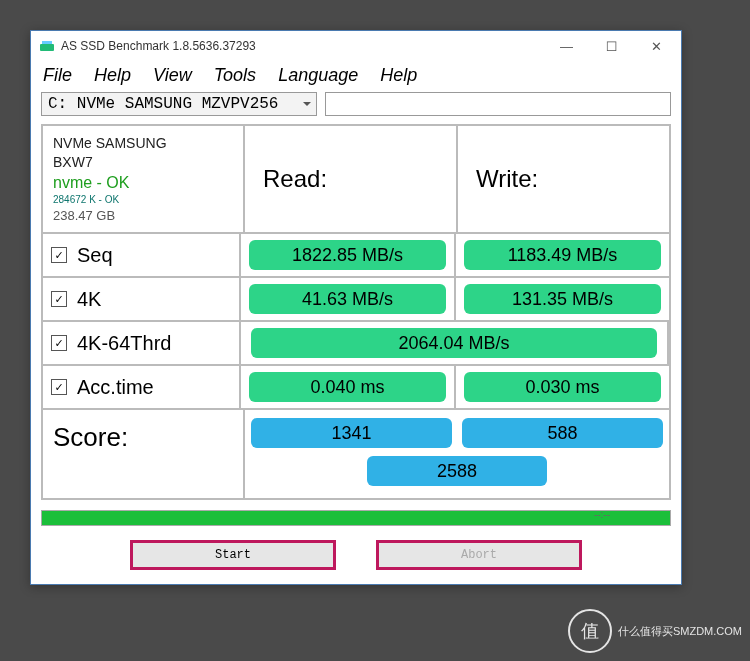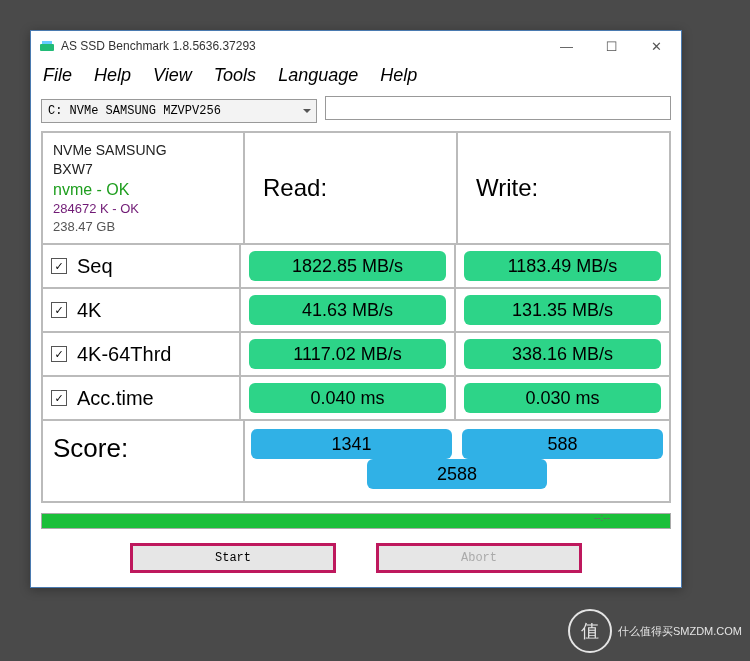--- a/index.html
+++ b/index.html
@@ -65,24 +65,23 @@
   padding: 0 10px 8px 10px;
   align-items: center;
 }
 .dropdown {
   height: 22px;
   border: 1px solid #999;
   background: #f3f3f3;
   display: flex;
   align-items: center;
   padding: 0 18px 0 6px;
-  font-size: 12px;
+  font-size: 16px;
   font-family: "Courier New", monospace;
   position: relative;
-  margin-top: 7px;
 }
 .dropdown::after {
   content: "";
   position: absolute;
   right: 5px;
   top: 50%;
   transform: translateY(-50%);
   border: 4px solid transparent;
   border-top-color: #555;
   margin-top: 2px;
@@ -127,21 +126,21 @@
 .info-row .cell-left {
   flex-direction: column;
   align-items: flex-start;
   font-size: 14px;
   line-height: 1.35;
   padding: 8px 10px;
 }
 .info-row .name1 { color: #222; text-align: right; }
 .info-row .name2 { color: #222; }
 .info-row .ok1 { color: #1e9e1e; font-size: 16px; }
-.info-row .ok2 { color: #701a75; font-size: 13px; }
+.info-row .ok2 { color: #0f766e; font-size: 10px; }
 .info-row .size { color: #555; font-size: 13px; }
 .header-label {
   font-size: 24px;
   font-weight: 400;
   padding-left: 12px;
   flex: 1;
   text-align: left;
 }
 .checkbox {
   width: 14px;
@@ -170,20 +169,21 @@
 .score-row .cell-left {
   font-size: 26px;
   padding: 12px 10px 30px 10px;
   align-items: flex-start;
 }
 .score-right {
   flex: 1;
   padding: 8px 6px 12px 6px;
   display: flex;
   flex-direction: column;
+  gap: 8px;
 }
 .score-top { display: flex; gap: 10px; }
 .score-top .blue { flex: 1; height: 30px; border-radius: 6px; }
 .score-total {
   width: 180px;
   height: 30px;
   border-radius: 6px;
   margin: 0 auto;
 }
 .progress-wrap {
@@ -329,24 +329,21 @@
       </div>
     </div>
 
     <div class="row">
       <div class="cell-left">
         <span class="checkbox">✓</span>
         <span>4K-64Thrd</span>
       </div>
       <div class="cell-right">
         <div class="sub">
-            <div class="pill green">1117.02 MB/s</div>
-          </div>
-        <div class="sub">
-            <div class="pill green">338.16 MB/s</div>
+            <div class="pill green">2064.04 MB/s</div>
           </div>
       </div>
     </div>
 
     <div class="row">
       <div class="cell-left">
         <span class="checkbox">✓</span>
         <span>Acc.time</span>
       </div>
       <div class="cell-right">

